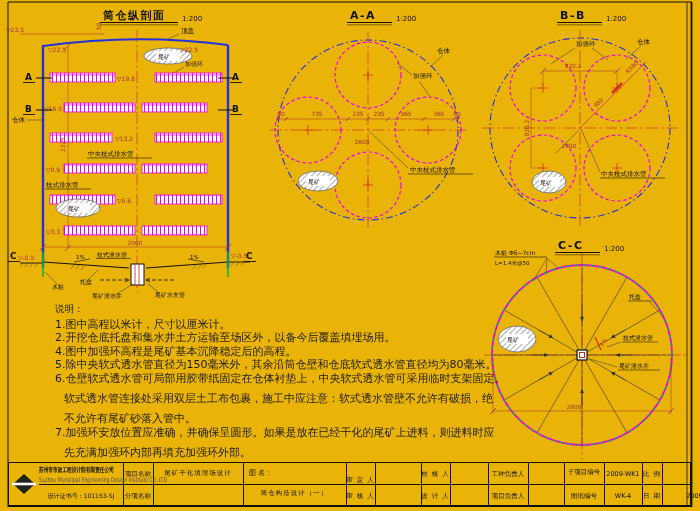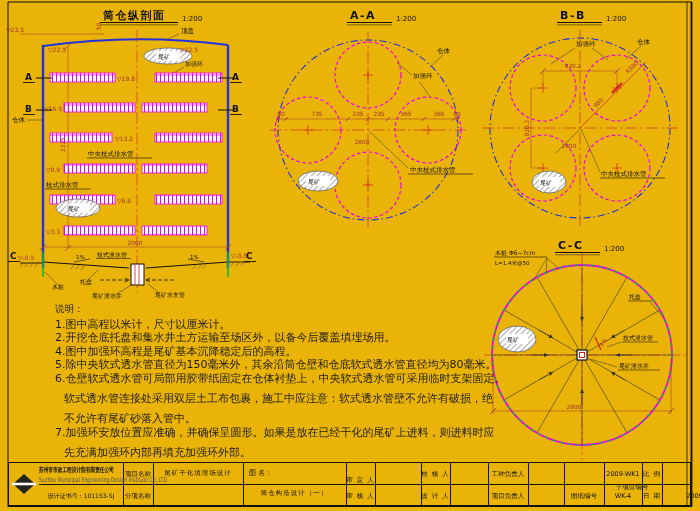--- a/index.html
+++ b/index.html
@@ -439,21 +439,21 @@
 
   <div class="cell" style="left:240px;top:5px;width:50px;text-align:left;font-size:7px;">图  名：</div>
   <div class="cell dname" style="left:234px;top:26px;width:103px;">筒仓构造设计（一）</div>
 
   <div class="cell lab" style="left:337px;top:13px;width:29px;">审 定 人</div>
   <div class="cell lab" style="left:337px;top:29px;width:29px;">审 核 人</div>
   <div class="cell lab" style="left:412px;top:7px;width:29px;">校 核 人</div>
   <div class="cell lab" style="left:412px;top:29px;width:29px;">设 计 人</div>
   <div class="cell" style="left:479px;top:7px;width:40px;">工种负责人</div>
   <div class="cell" style="left:479px;top:29px;width:40px;">项目负责人</div>
-  <div class="cell" style="left:555px;top:20px;width:40px;padding-left:48px;">子项目编号</div>
+  <div class="cell" style="left:555px;top:5px;width:40px;">子项目编号</div>
   <div class="cell" style="left:555px;top:29px;width:40px;">图纸编号</div>
   <div class="cell" style="left:595px;top:7px;width:38px;">2009-WK1</div>
   <div class="cell" style="left:595px;top:29px;width:38px;">WK-4</div>
   <div class="cell lab" style="left:633px;top:7px;width:20px;">比  例</div>
   <div class="cell lab" style="left:633px;top:29px;width:20px;">日  期</div>
   <div class="cell" style="left:653px;top:7px;width:29px;"></div>
   <div class="cell" style="left:674px;top:29px;width:29px;">2009.2</div>
 </div>
 
 </div>

